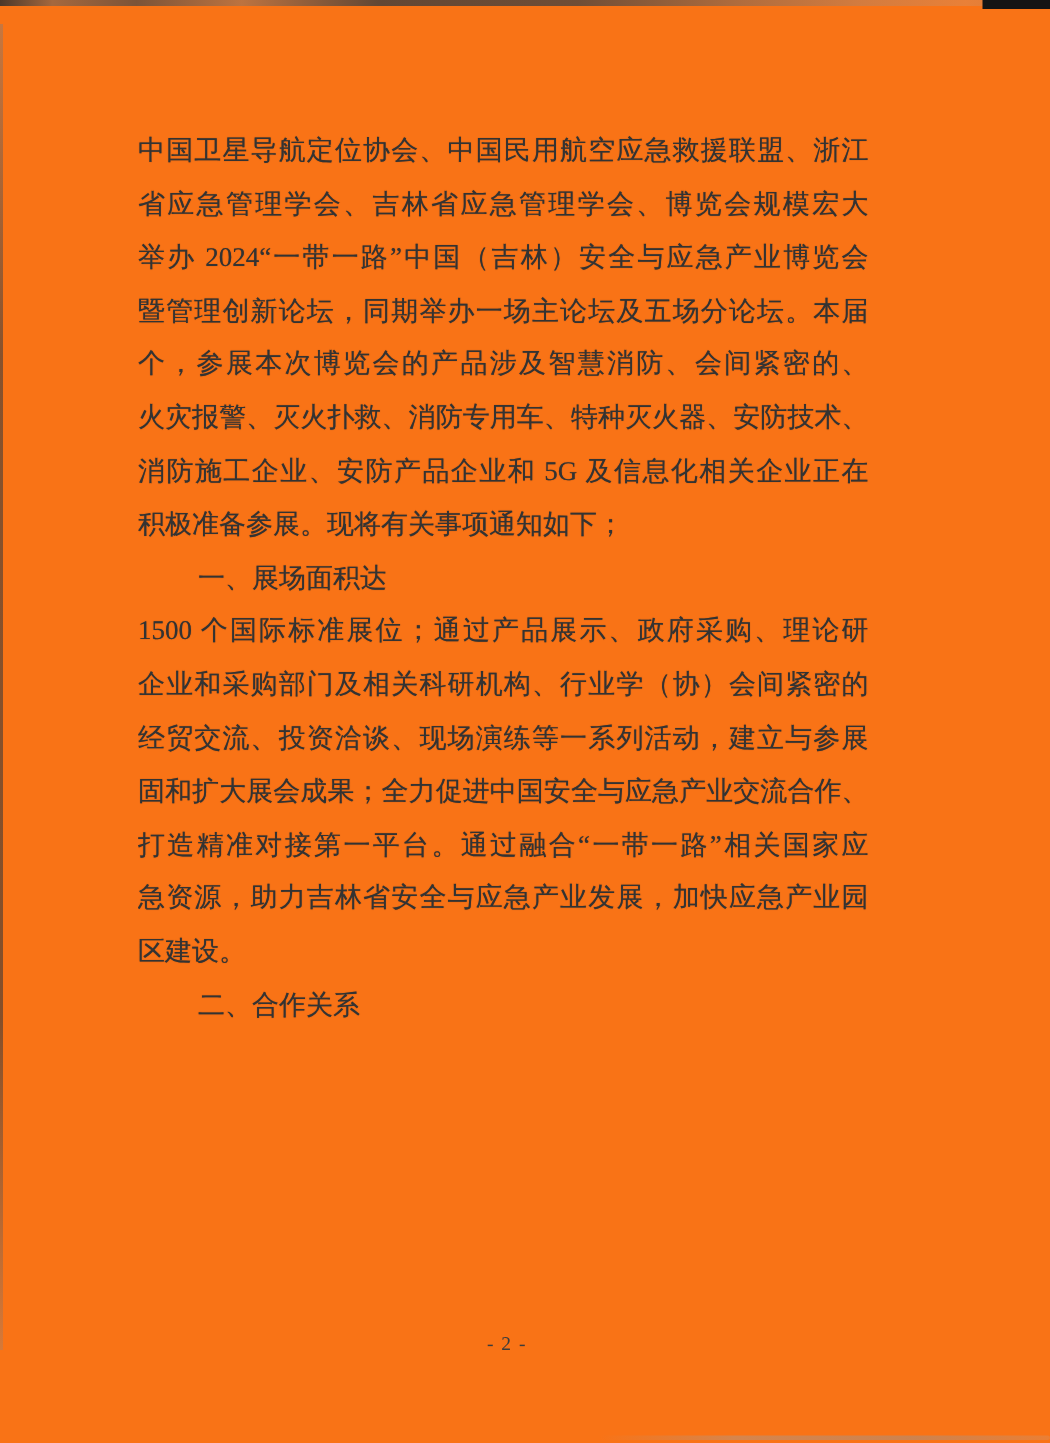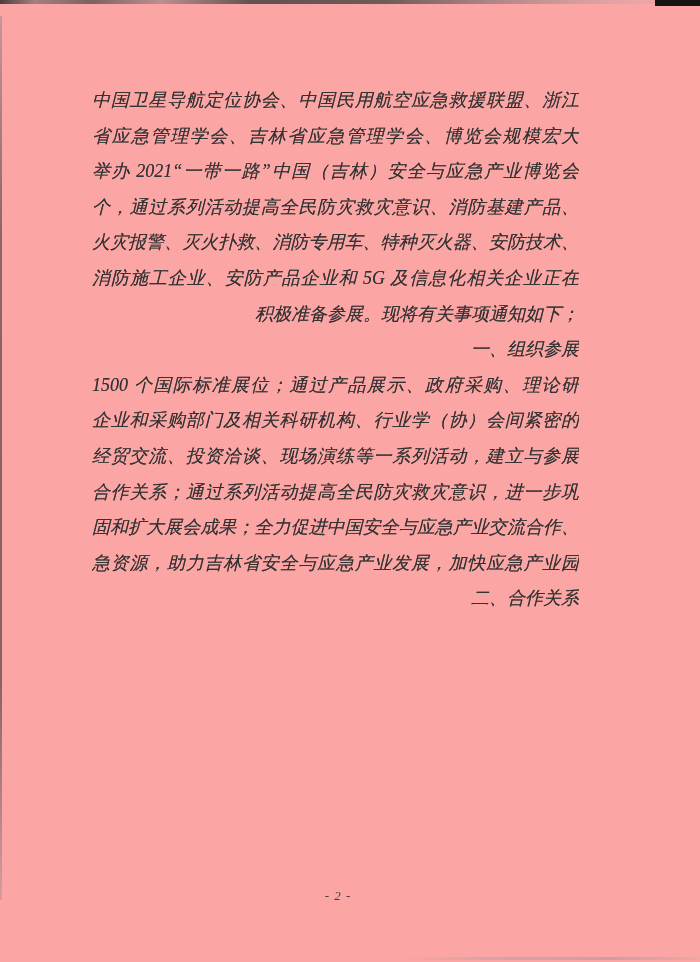--- a/index.html
+++ b/index.html
@@ -4,24 +4,23 @@
 <style>
   html, body {
     margin: 0;
     padding: 0;
     background: #e9e9e7;
   }
   .page {
     position: relative;
     width: 700px;
     height: 962px;
-    background: #fca5a5;
+    background: #f97316;
     overflow: hidden;
     font-family: "Liberation Serif", "DejaVu Serif", serif;
-    font-style: italic;
   }
   
   .edge-top {
     position: absolute;
     top: 0; left: 0; right: 0;
     height: 4px;
     background: linear-gradient(90deg,
       rgba(45,45,45,0.85) 0%,
       rgba(95,95,95,0.55) 5%,
       rgba(70,70,70,0.70) 13%,
@@ -67,21 +66,21 @@
     top: 83px;
     width: 487px;
     font-size: 18px;
     line-height: 35.6px;
     color: #333333;
     text-shadow: 0 0 0.6px rgba(45,45,45,0.65);
   }
   .line {
     height: 35.6px;
     overflow: hidden;
-    text-align: right;
+    text-align: left;
   }
   .just {
     text-align: justify;
     text-align-last: justify;
   }
   .ind {
     text-indent: 40px;
   }
   .pagenum {
     position: absolute;
@@ -100,30 +99,32 @@
 <div class="page">
 
   <div class="edge-top"></div>
   <div class="corner-tr"></div>
   <div class="edge-left"></div>
   <div class="smudge-br"></div>
 
   <div class="content">
     <div class="line just">中国卫星导航定位协会、中国民用航空应急救援联盟、浙江</div>
     <div class="line just">省应急管理学会、吉林省应急管理学会、博览会规模宏大</div>
-    <div class="line just">举办 2021“一带一路”中国（吉林）安全与应急产业博览会</div>
-    <div class="line just">个，通过系列活动提高全民防灾救灾意识、消防基建产品、</div>
+    <div class="line just">举办 2024“一带一路”中国（吉林）安全与应急产业博览会</div>
+    <div class="line just">暨管理创新论坛，同期举办一场主论坛及五场分论坛。本届</div>
+    <div class="line just">个，参展本次博览会的产品涉及智慧消防、会间紧密的、</div>
     <div class="line just">火灾报警、灭火扑救、消防专用车、特种灭火器、安防技术、</div>
     <div class="line just">消防施工企业、安防产品企业和 5G 及信息化相关企业正在</div>
     <div class="line">积极准备参展。现将有关事项通知如下；</div>
-    <div class="line ind">一、组织参展</div>
+    <div class="line ind">一、展场面积达</div>
     <div class="line just">1500 个国际标准展位；通过产品展示、政府采购、理论研讨、</div>
     <div class="line just">企业和采购部门及相关科研机构、行业学（协）会间紧密的</div>
     <div class="line just">经贸交流、投资洽谈、现场演练等一系列活动，建立与参展</div>
-    <div class="line just">合作关系；通过系列活动提高全民防灾救灾意识，进一步巩</div>
     <div class="line just">固和扩大展会成果；全力促进中国安全与应急产业交流合作、</div>
+    <div class="line just">打造精准对接第一平台。通过融合“一带一路”相关国家应</div>
     <div class="line just">急资源，助力吉林省安全与应急产业发展，加快应急产业园</div>
+    <div class="line">区建设。</div>
     <div class="line ind">二、合作关系</div>
   </div>
 
   <div class="pagenum">- 2 -</div>
 
 </div>
 
 </body></html>

